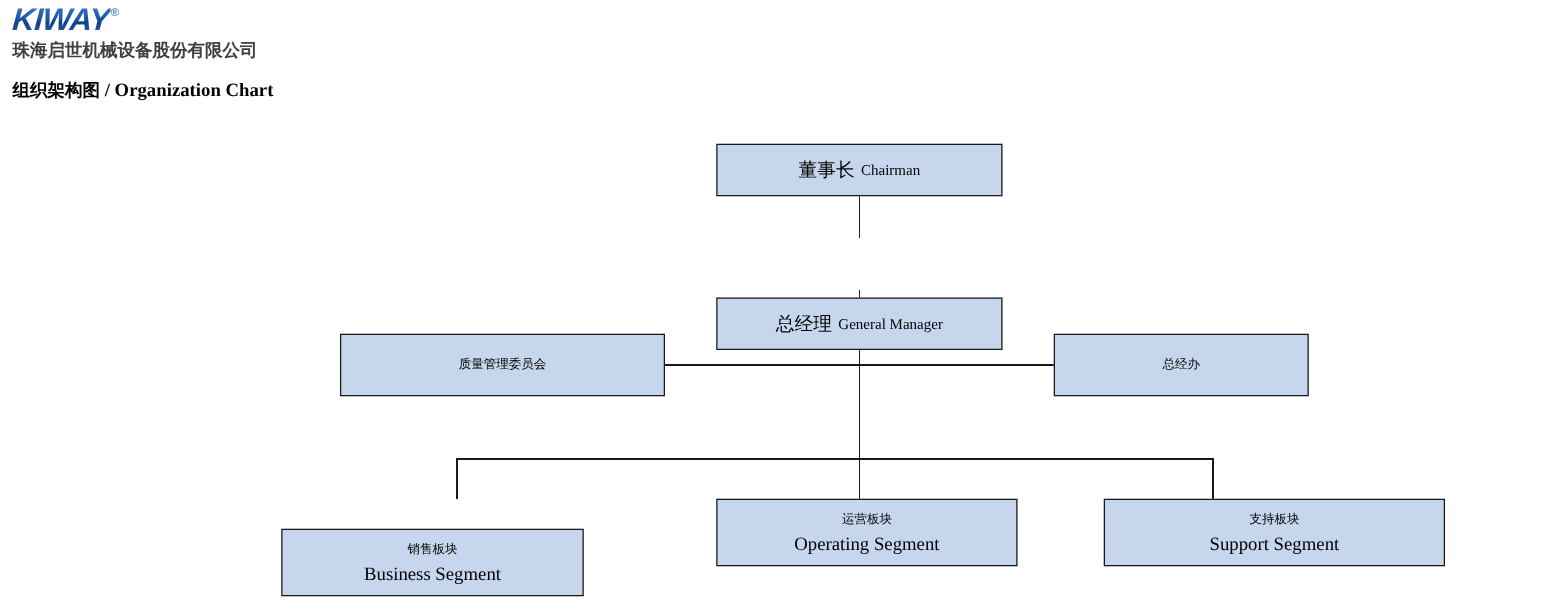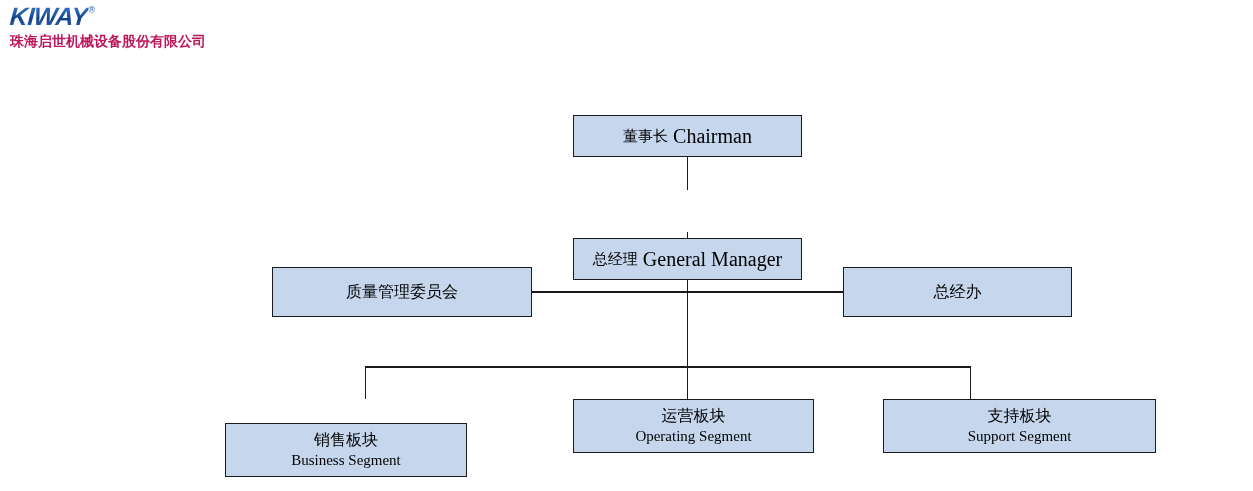--- a/index.html
+++ b/index.html
@@ -44,21 +44,21 @@
     margin-left: 1px;
     margin-top: 2px;
   }
 
   #company-name {
     position: absolute; left: 10px; top: 32px;
     font-family: "DejaVu Sans", "Liberation Sans", sans-serif;
     font-weight: bold;
     font-size: 14px;
     line-height: 19px;
-    color: #be185d;
+    color: #404040;
     white-space: nowrap;
   }
   #chart-title {
     position: absolute; left: 10px; top: 63px;
     font-size: 15px;
     line-height: 20px;
     white-space: nowrap;
   }
   #chart-title .cn {
     font-family: "DejaVu Sans", "Liberation Sans", sans-serif;
@@ -83,53 +83,56 @@
     box-sizing: border-box;
     display: flex;
     flex-direction: column;
     align-items: center;
     justify-content: center;
     text-align: center;
     z-index: 2;
   }
   .node .cn {
     font-family: "DejaVu Sans", "Liberation Sans", sans-serif;
-    font-size: 16px;
+    font-size: 10px;
     line-height: 20px;
     color: #000000;
     white-space: nowrap;
   }
   .node .en {
     font-family: "Liberation Serif", "DejaVu Serif", serif;
     font-size: 15px;
     line-height: 20px;
     color: #000000;
     white-space: nowrap;
   }
   
   .node.inline {
     flex-direction: row;
     justify-content: center;
     gap: 5px;
   }
   .node.inline .cn { font-size: 15px; }
-  .node.inline .en { font-size: 20px; }
+  .node.inline .en { font-size: 12px; }
 </style>
 </head>
 <body>
 
 <div id="header">
 
   <div id="logo-wrap">
     <span id="logo-text">KIWAY</span>
     <span id="logo-reg">®</span>
   </div>
 
   <div id="company-name">珠海启世机械设备股份有限公司</div>
 
+  <div id="chart-title">
+    <span class="cn">组织架构图</span><span class="en"> / </span><span class="en">Organization Chart</span>
+  </div>
 </div>
 
 <div id="chart">
 
   <svg id="connectors" width="1253" height="491">
     <g stroke="#1a1a1a" stroke-width="1.4" fill="none" shape-rendering="crispEdges">
 
       <line x1="687.5" y1="157" x2="687.5" y2="190"></line>
 
       <line x1="687.5" y1="232" x2="687.5" y2="399"></line>
@@ -151,21 +154,21 @@
 
   <div class="node inline" style="left:573px; top:190px; width:229px; height:42px;margin-top:48px;">
     <span class="cn">总经理</span>
     <span class="en">General Manager</span>
   </div>
 
   <div class="node" style="left:272px; top:267px; width:260px; height:50px;">
     <span class="cn">质量管理委员会</span>
   </div>
 
-  <div class="node" style="left:843px; top:267px; width:229px; height:50px;">
+  <div class="node" style="left:843px; top:267px; width:204px; height:50px;">
     <span class="cn">总经办</span>
   </div>
 
   <div class="node" style="left:225px; top:399px; width:242px; height:54px;margin-top:24px;">
     <span class="cn">销售板块</span>
     <span class="en">Business Segment</span>
   </div>
 
   <div class="node" style="left:573px; top:399px; width:241px; height:54px;">
     <span class="cn">运营板块</span>

